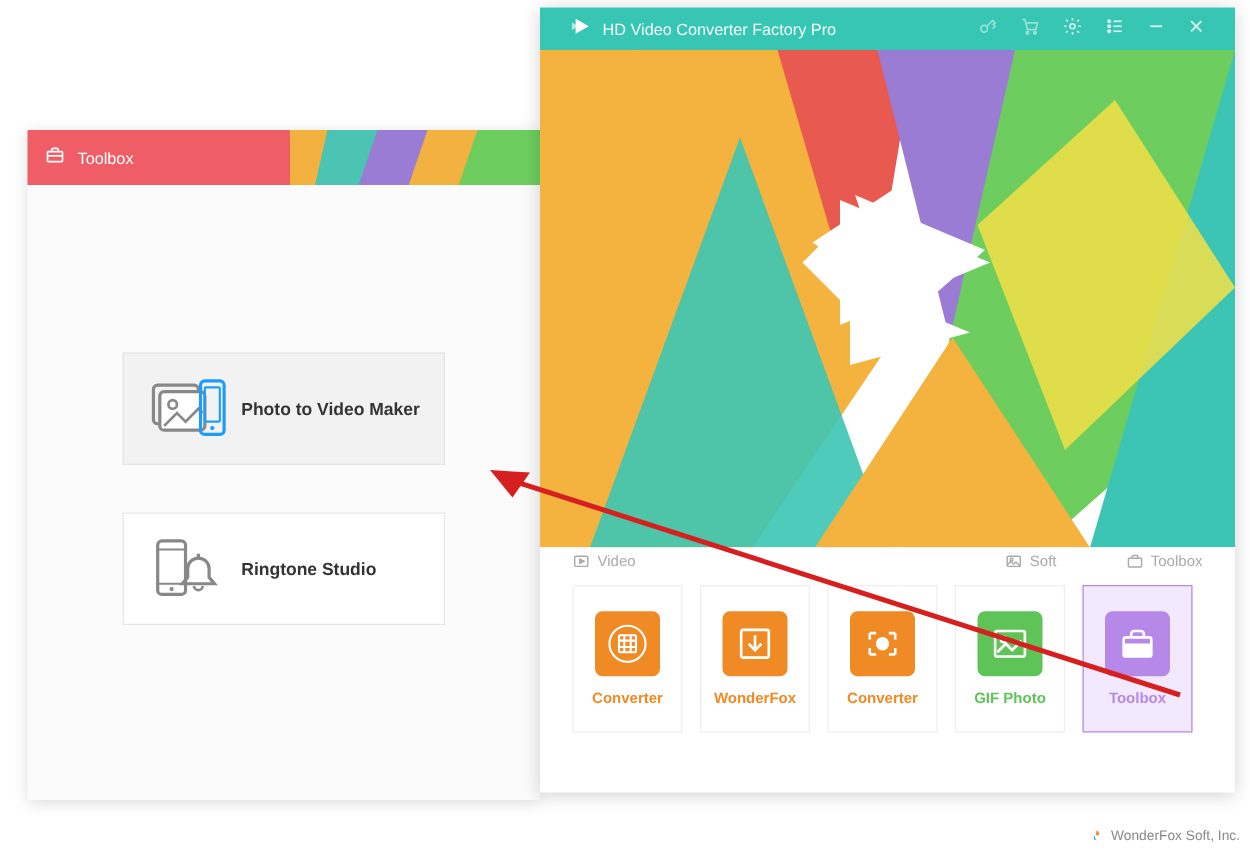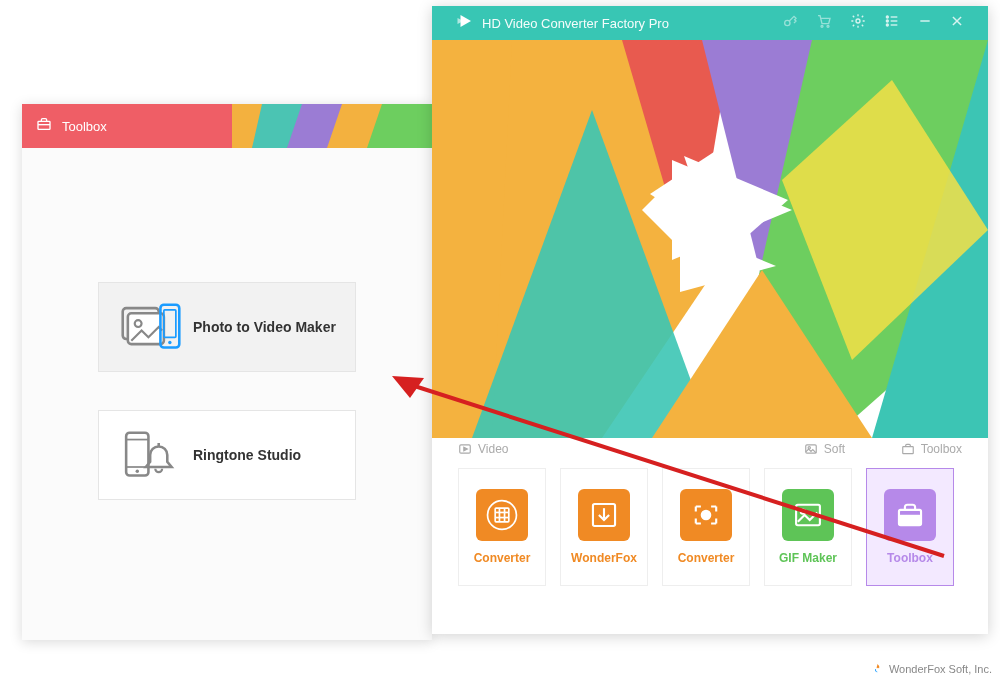--- a/index.html
+++ b/index.html
@@ -233,21 +233,21 @@
       <span class="tile-label">Converter</span>
     </div>
     <div class="tile green">
       <div class="tile-icon">
         <svg width="34" height="34" viewBox="0 0 40 40" fill="none" stroke="#fff" stroke-width="2.5">
             <rect x="6" y="8" width="28" height="24" rx="2"></rect>
             <circle cx="14" cy="16" r="2.5"></circle>
             <polyline points="8,28 16,20 22,26 30,18 34,22"></polyline>
           </svg>
       </div>
-      <span class="tile-label">GIF Maker</span>
+      <span class="tile-label">GIF Photo</span>
     </div>
     <div class="tile purple selected">
       <div class="tile-icon">
         <svg width="34" height="34" viewBox="0 0 40 40" fill="none" stroke="#fff" stroke-width="2.5">
             <rect x="7" y="14" width="26" height="18" rx="2" fill="#fff" stroke="none"></rect>
             <rect x="7" y="14" width="26" height="7" fill="#b689e9" stroke="none"></rect>
             <rect x="7" y="14" width="26" height="18" rx="2"></rect>
             <path d="M14 14v-3a3 3 0 013-3h6a3 3 0 013 3v3"></path>
             <line x1="7" y1="21" x2="33" y2="21"></line>
           </svg>

